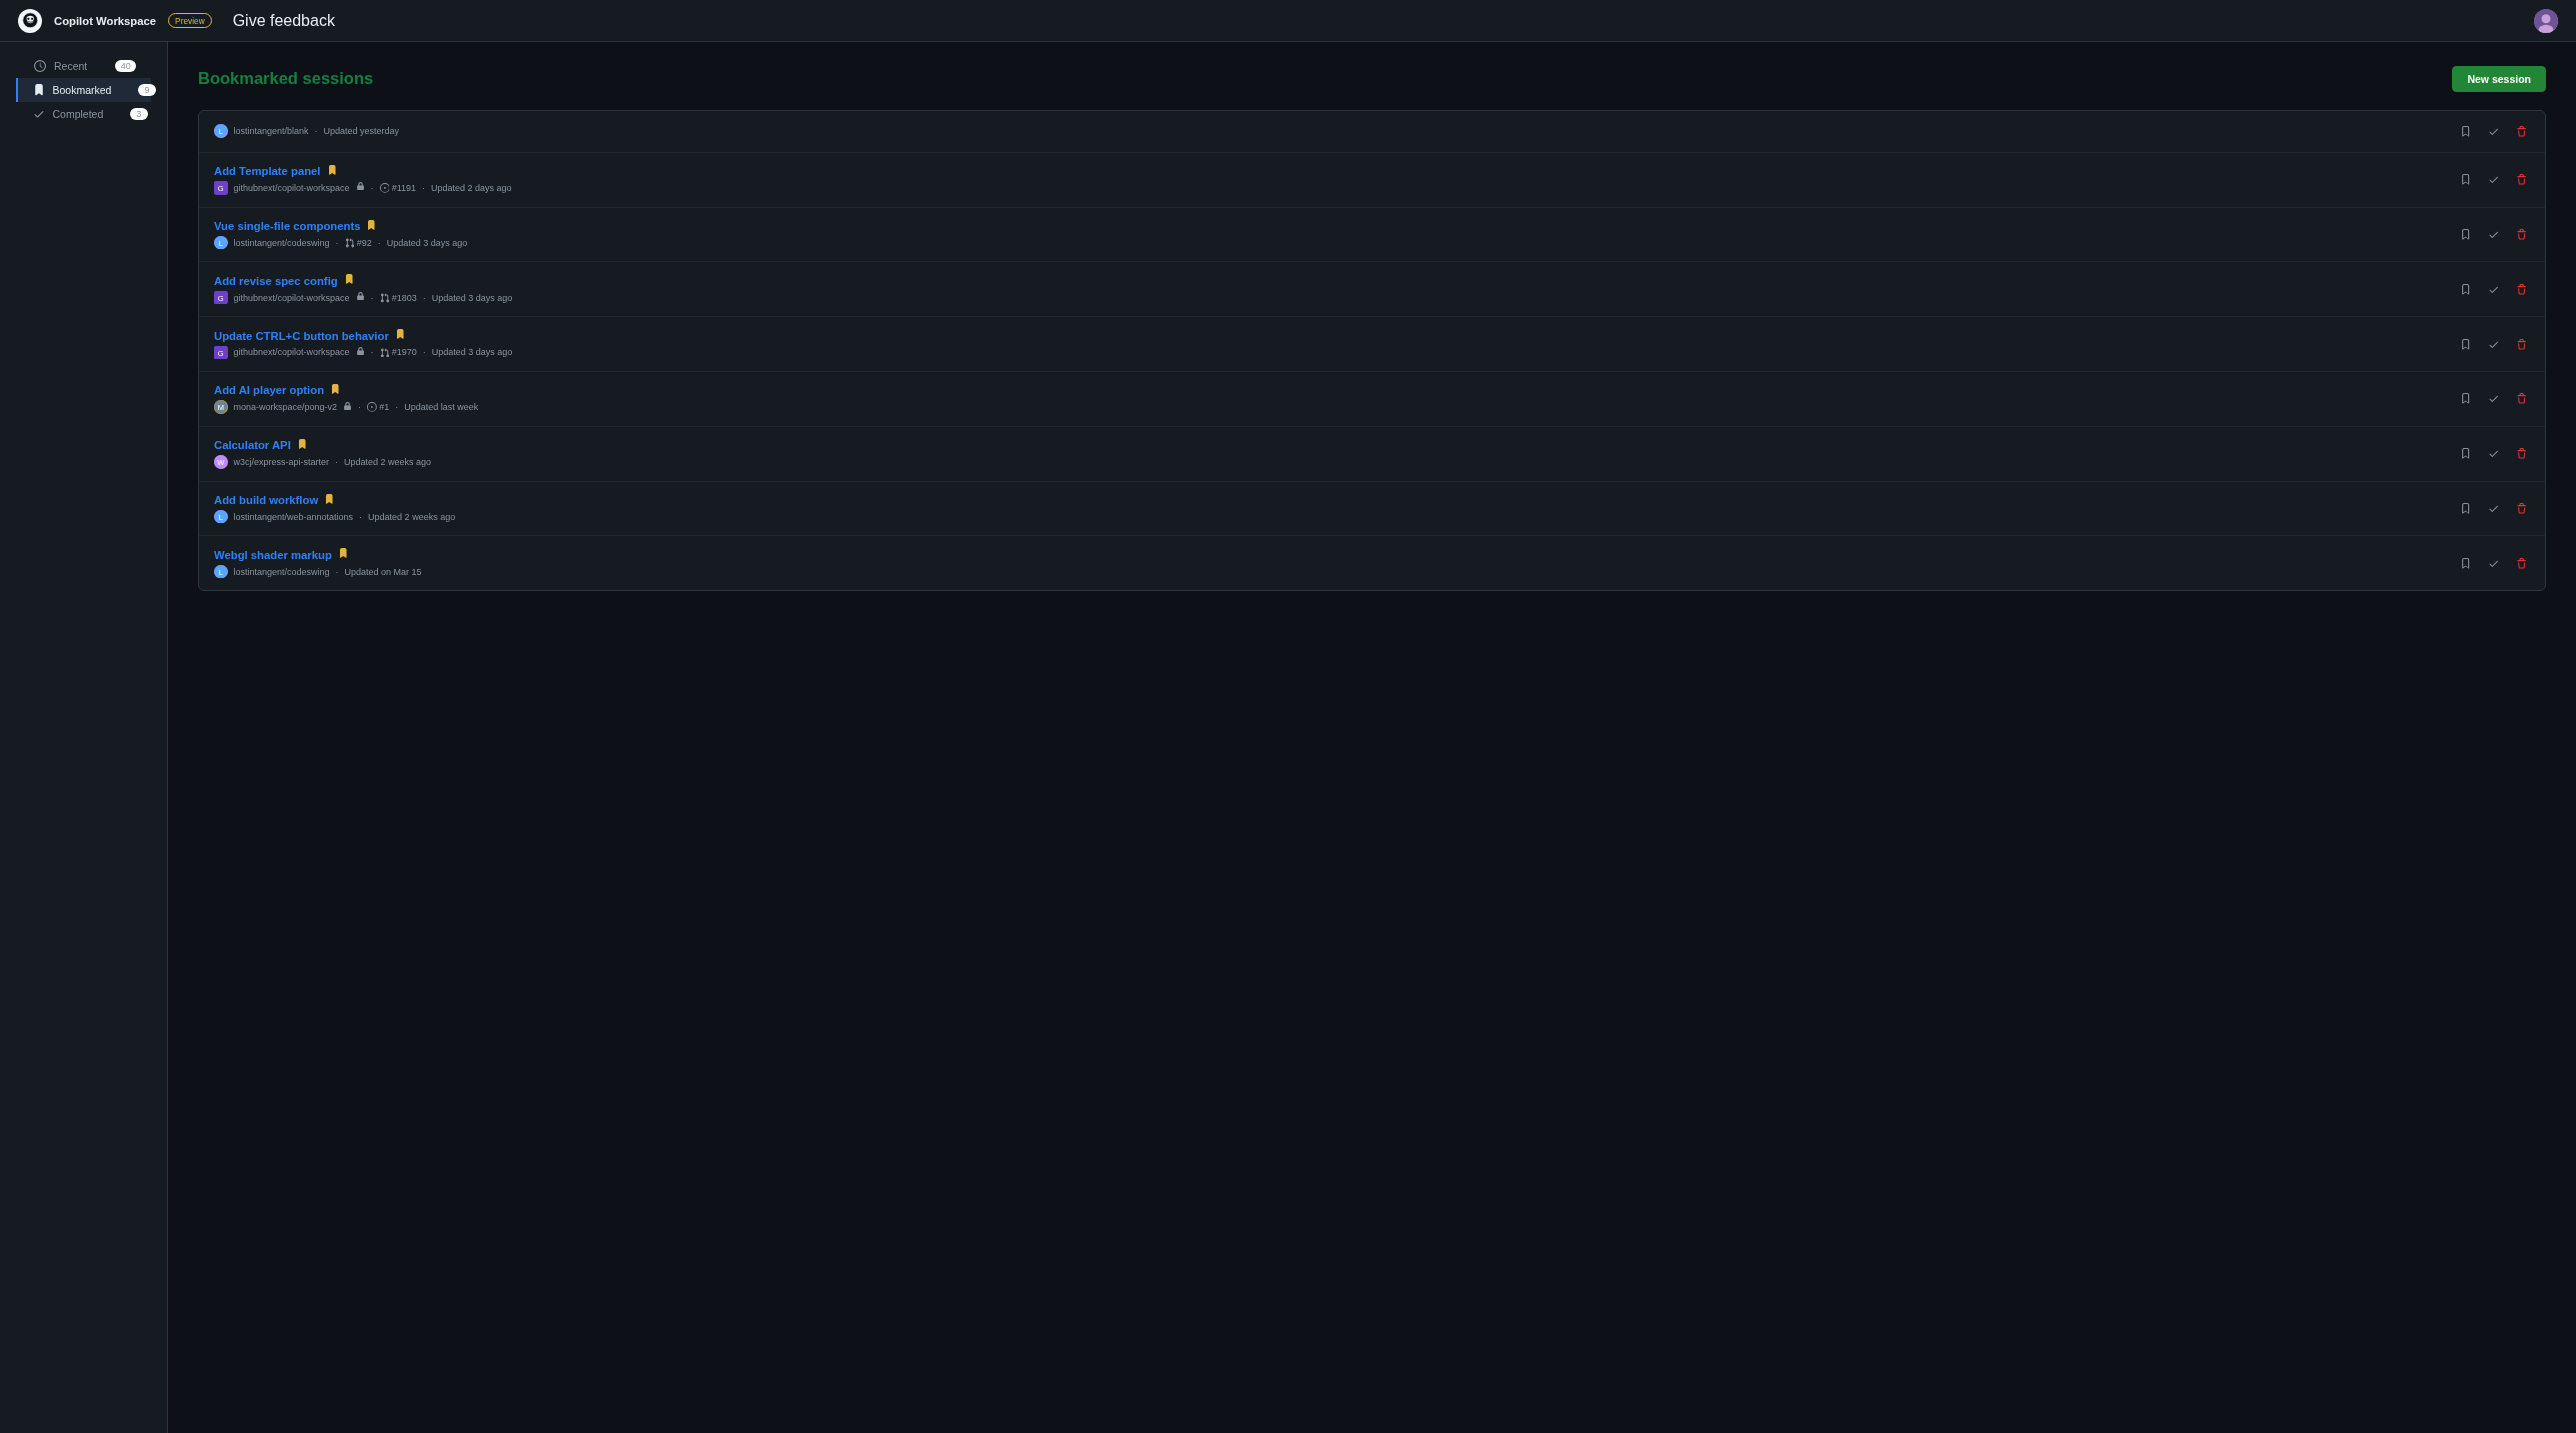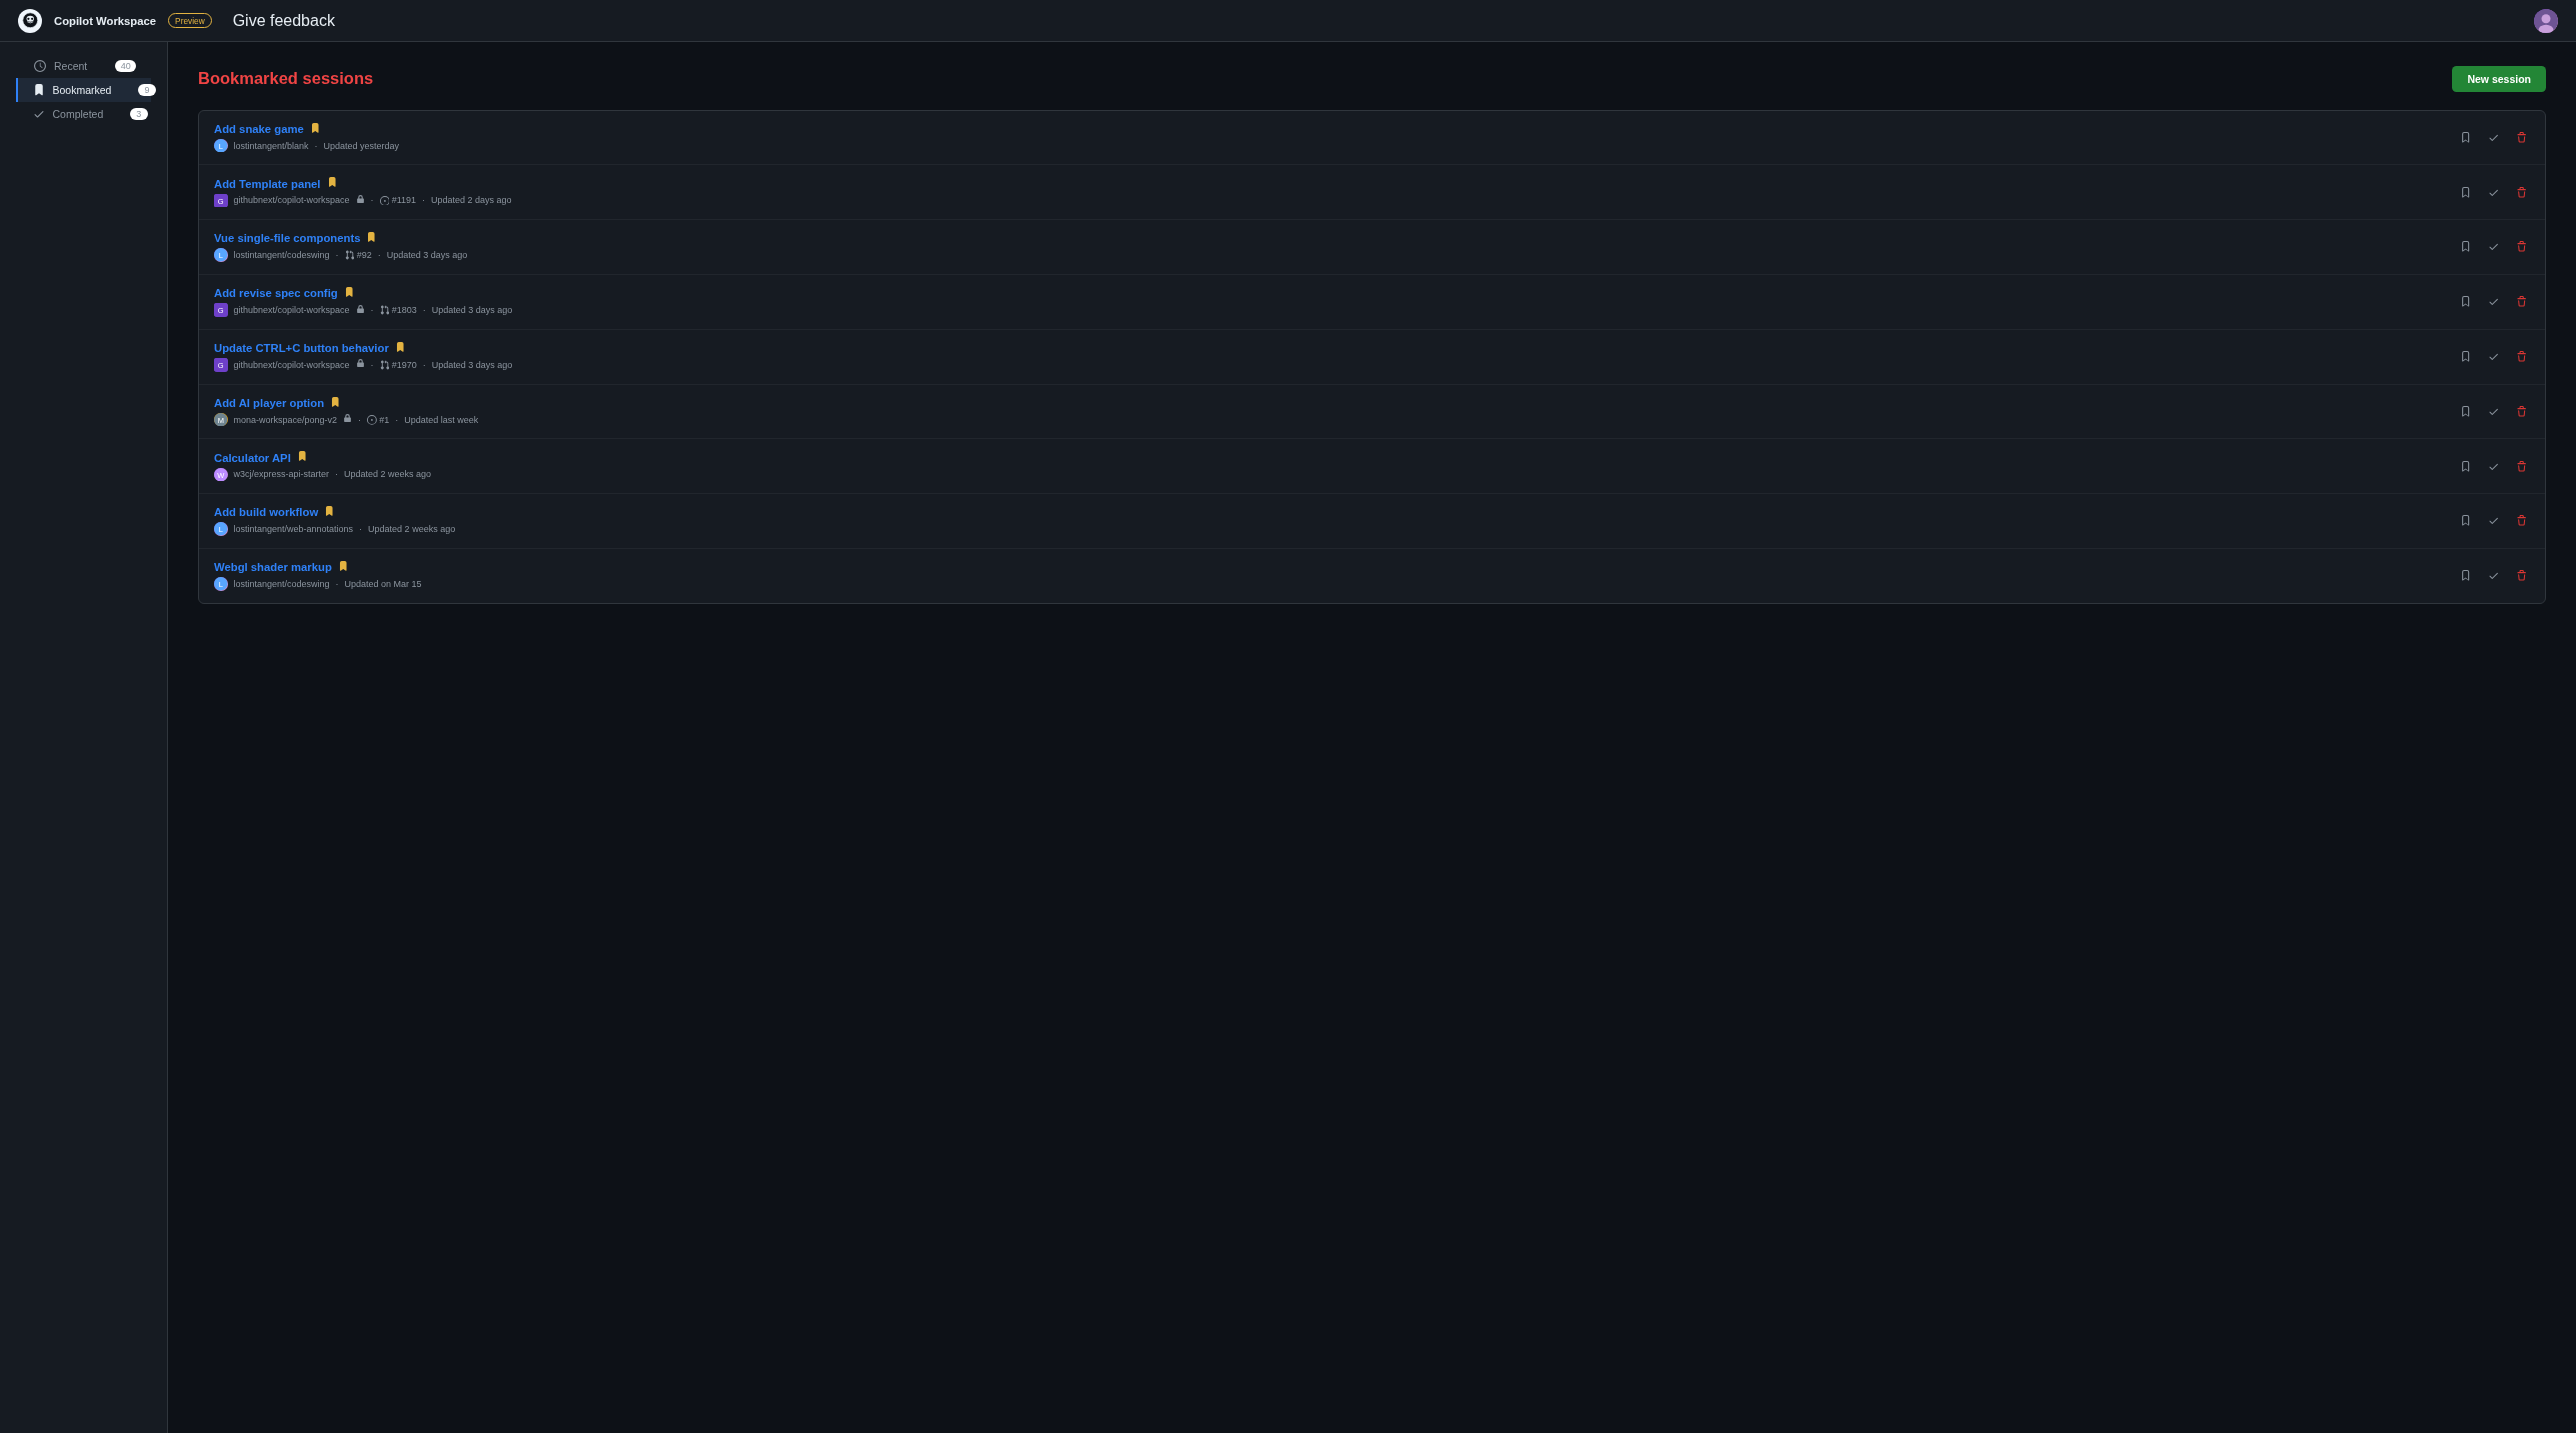--- a/index.html
+++ b/index.html
@@ -146,21 +146,21 @@
     .page-header {
       display: flex;
       align-items: center;
       justify-content: space-between;
       margin-bottom: 18px;
     }
 
     .page-title {
       font-size: 16.5px;
       font-weight: 600;
-      color: #ef4444;
+      color: #15803d;
     }
 
     .new-session-btn {
       background: #238636;
       color: #ffffff;
       border: none;
       padding: 6.8px 15px;
       border-radius: 4.5px;
       font-size: 10.5px;
       font-weight: 600;
@@ -380,28 +380,20 @@
   <main class="main">
     <div class="page-header">
       <h1 class="page-title">Bookmarked sessions</h1>
       <button class="new-session-btn">New session</button>
     </div>
 
     <div class="sessions-container" id="sessions-list">
 
     <div class="session-item">
     <div class="session-info">
-      <div class="session-title-row">
-        <span class="session-title">Add snake game</span>
-        <span class="bookmark-icon">
-          <svg width="10.5" height="10.5" viewBox="0 0 16 16" fill="#e3b341">
-            <path d="M3 2.75A2.75 2.75 0 0 1 5.75 0h4.5A2.75 2.75 0 0 1 13 2.75v11.5a.75.75 0 0 1-1.154.634L8 12.197l-3.846 2.687A.75.75 0 0 1 3 14.25V2.75z"></path>
-          </svg>
-        </span>
-      </div>
 
     <div class="session-meta">
       <span class="meta-avatar">
         <svg width="13.5" height="13.5" viewBox="0 0 18 18" style="font-size:9px">
       <circle cx="9" cy="9" r="9" fill="#58a6ff"></circle>
       <text x="9" y="13" text-anchor="middle" font-size="10" fill="white" font-family="sans-serif">L</text>
     </svg>
       </span>
       <span class="meta-repo">lostintangent/blank</span>
 

